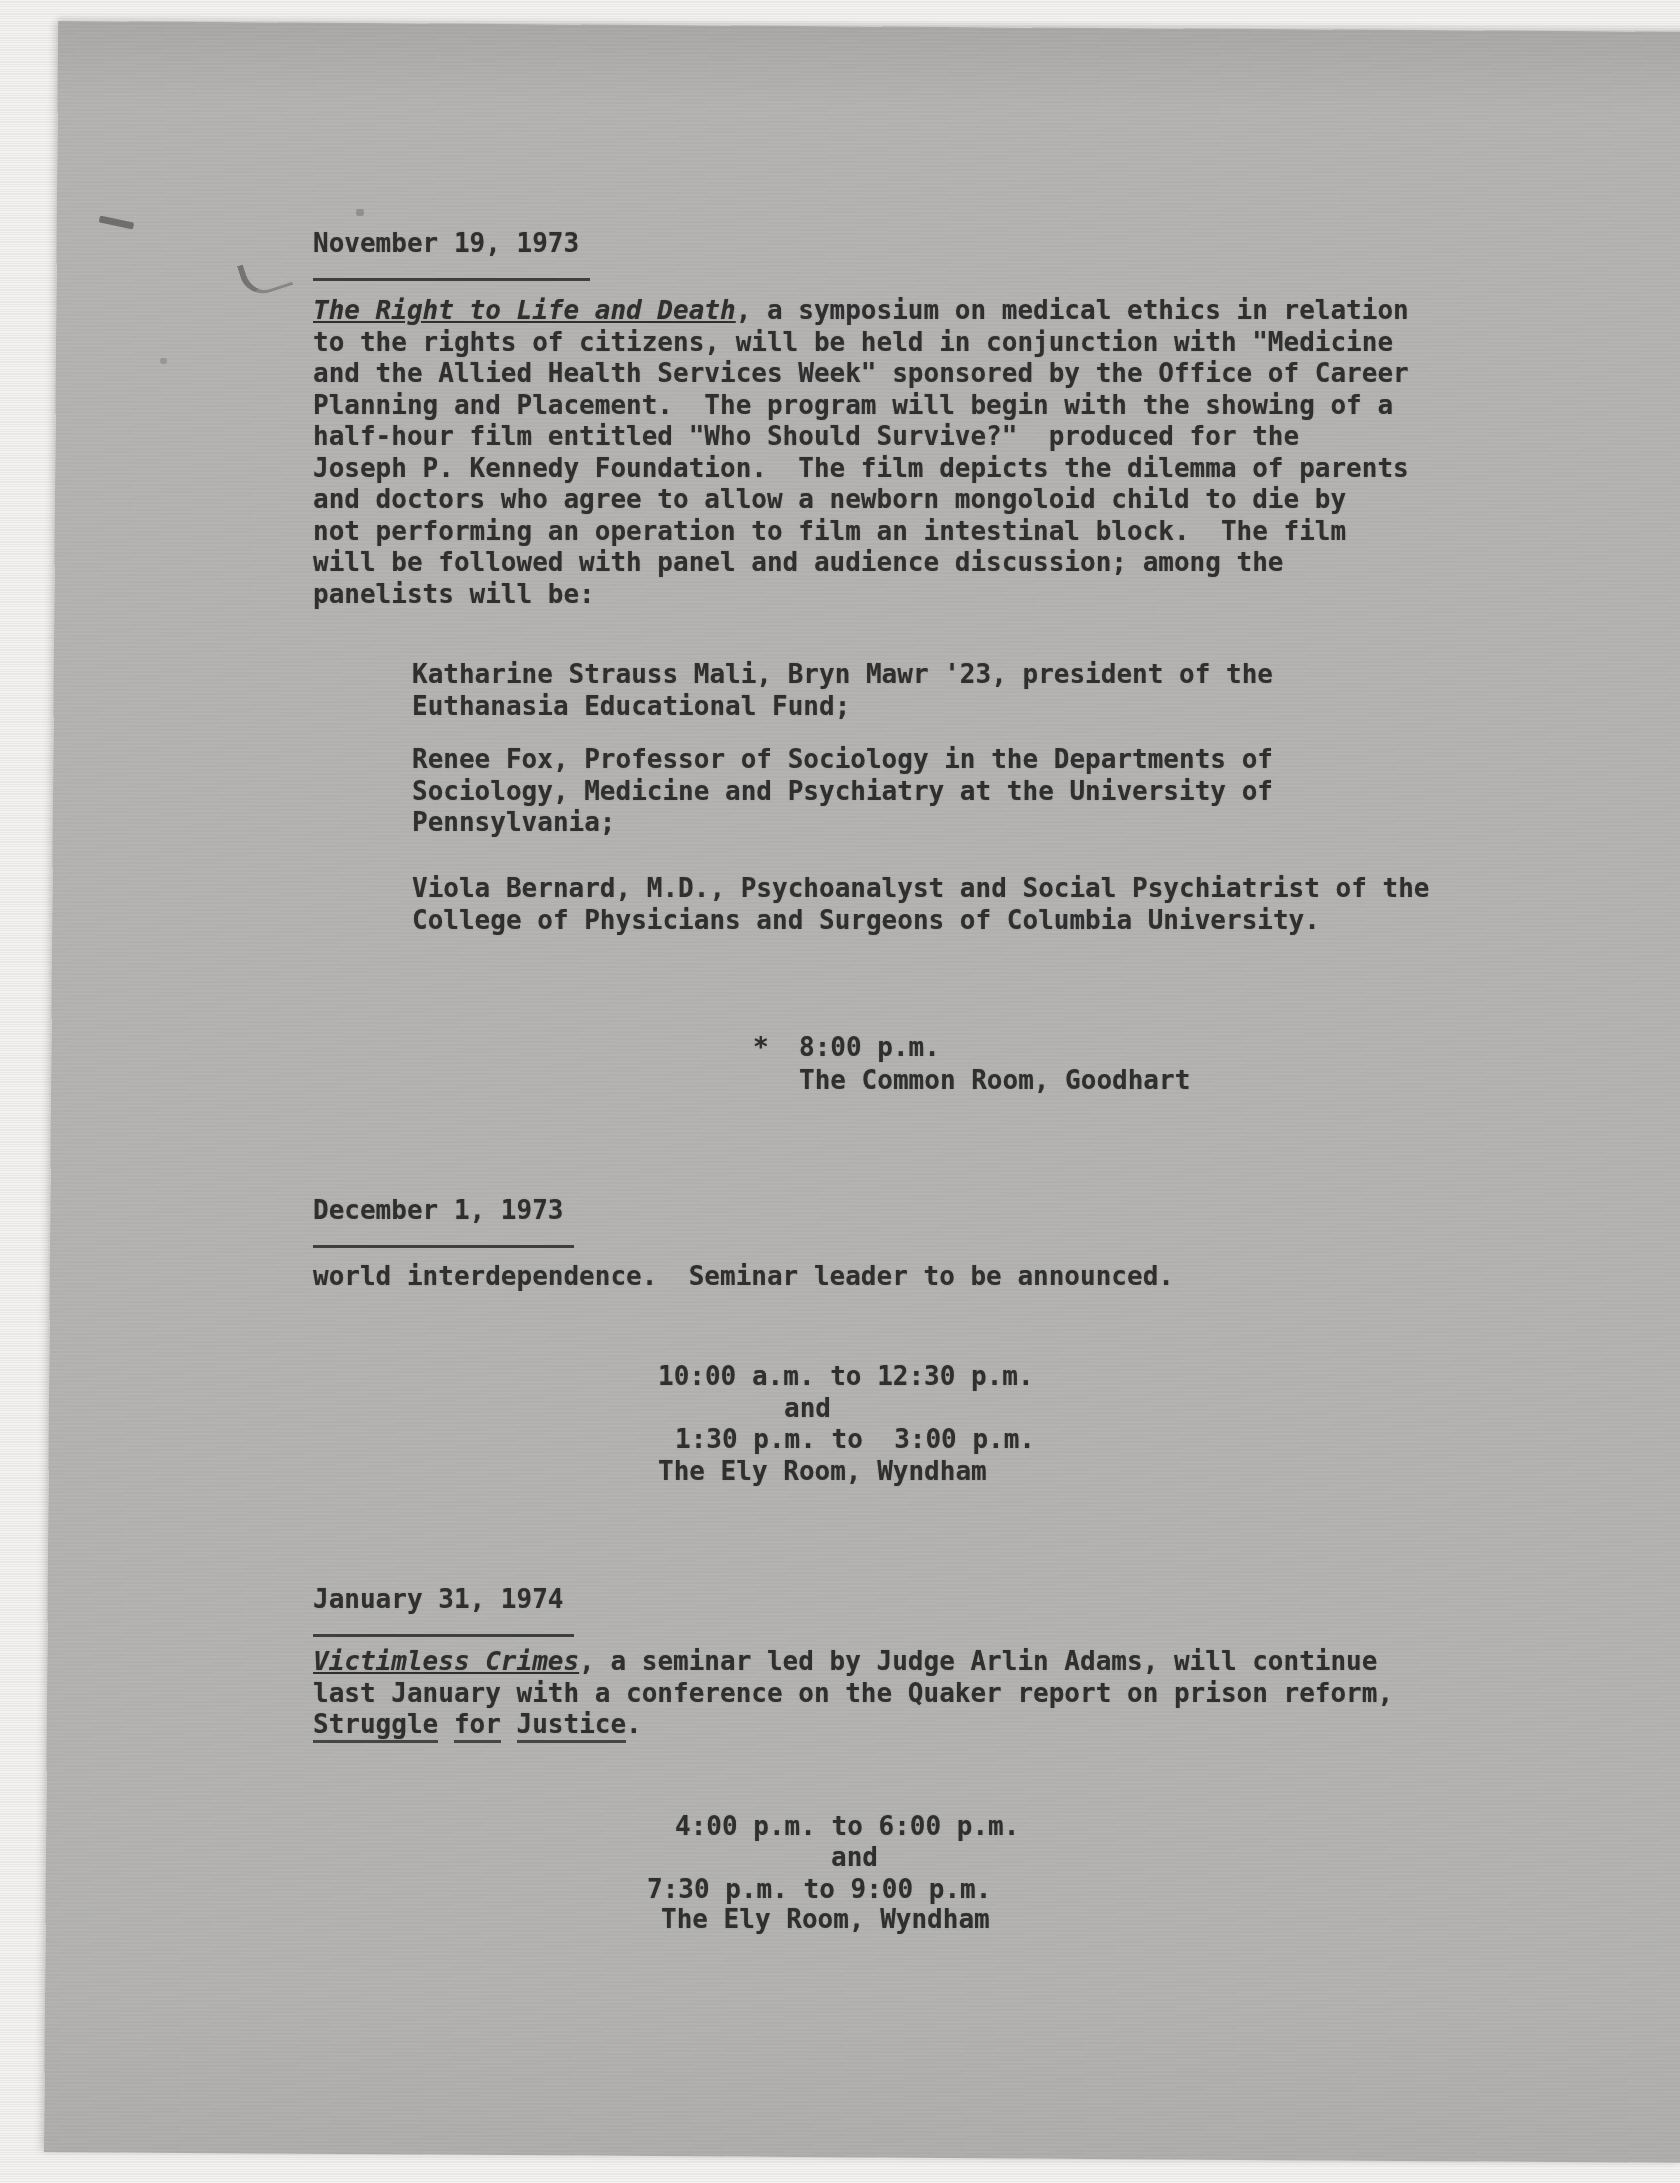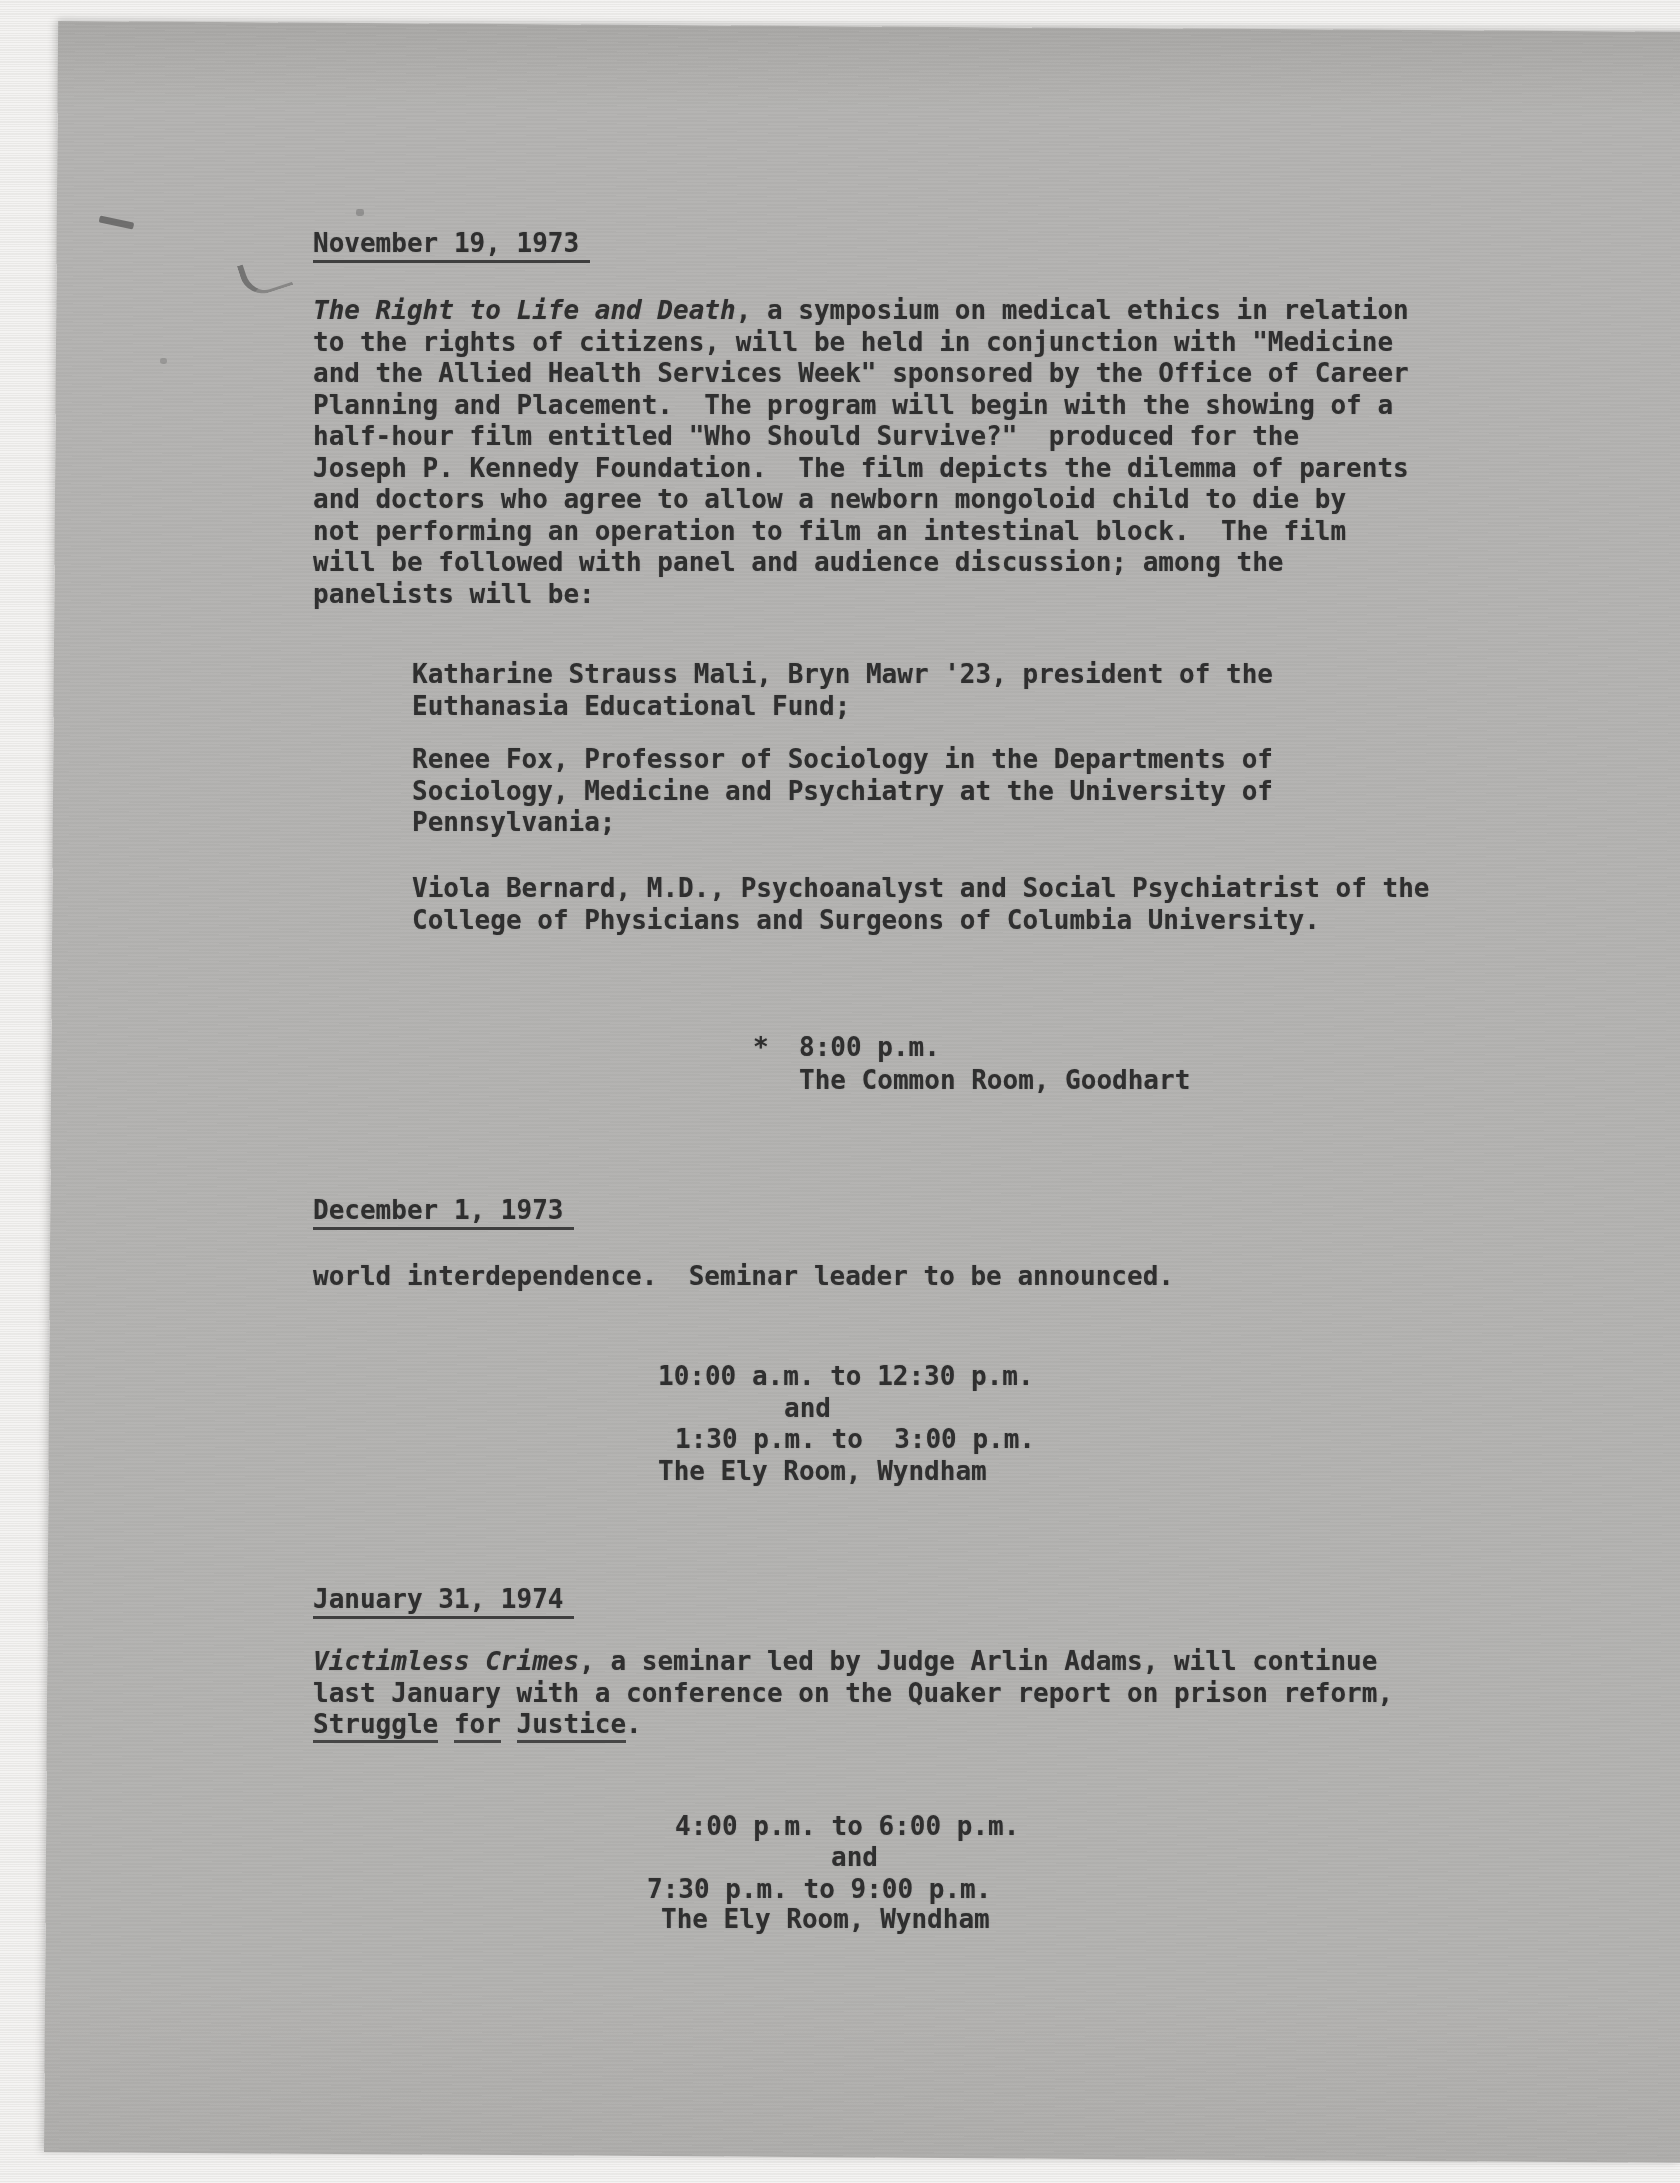--- a/index.html
+++ b/index.html
@@ -28,24 +28,24 @@
     color: #2f2f2f;
     font-size: 26px;
     font-weight: bold;
     text-shadow: 0 0 1.2px rgba(47,47,47,0.38);
   }
   .block { position: absolute; }
   .line { white-space: pre; height: 31.5px; line-height: 31.5px; }
   .heading-line { white-space: pre; height: 31.5px; line-height: 31.5px; }
   .hu {
     border-bottom: 3px solid rgba(42,42,42,0.85);
-    padding-bottom: 2px;
+    padding-bottom: 20px;
     padding-right: 11px;
   }
-  i { font-style: italic; }
+  i { font-style: italic; text-decoration: underline; }
   .uw {
     border-bottom: 3px solid rgba(42,42,42,0.8);
     padding-bottom: 1.2px;
   }
   
   .mark { position: absolute; background: rgba(55,55,55,0.55); border-radius: 2.4px; }
   .mark-dash { left: 99px; top: 219px; width: 35px; height: 6.7px; transform: rotate(12deg); }
   .mark-stroke {
     left: 241px; top: 258px; width: 42px; height: 31.5px;
     background: transparent; border-radius: 0 0 0 24px;

